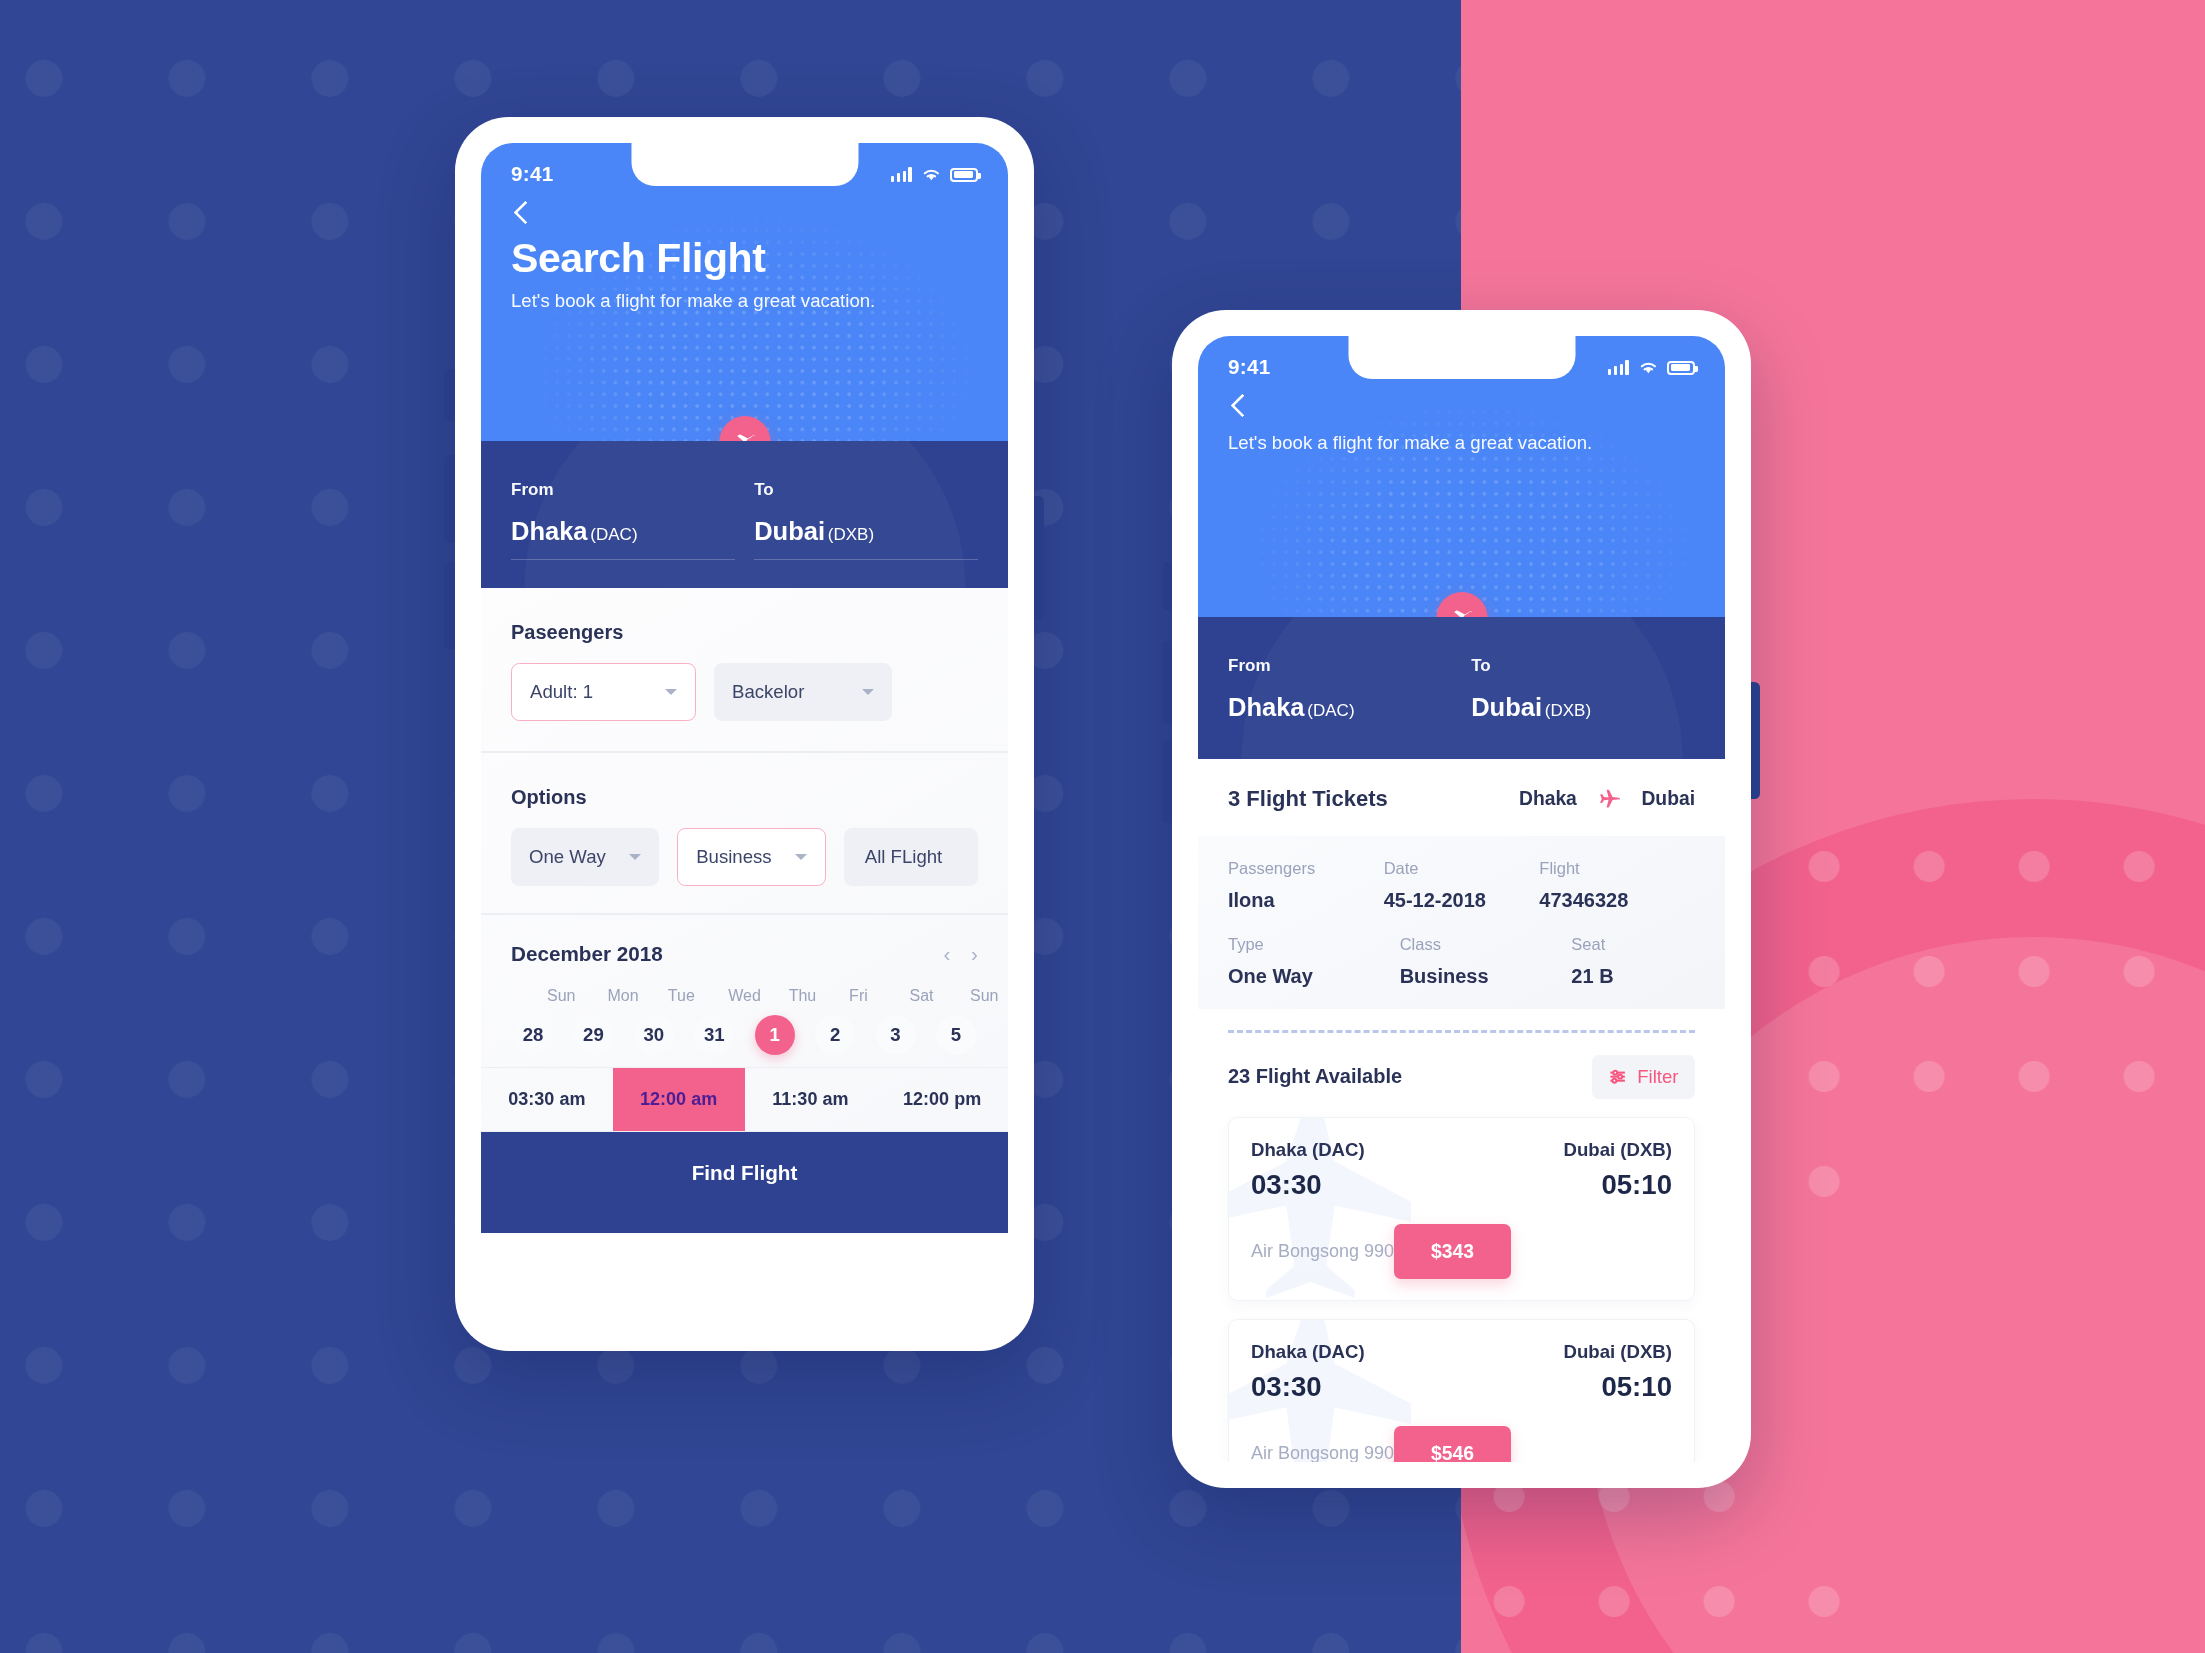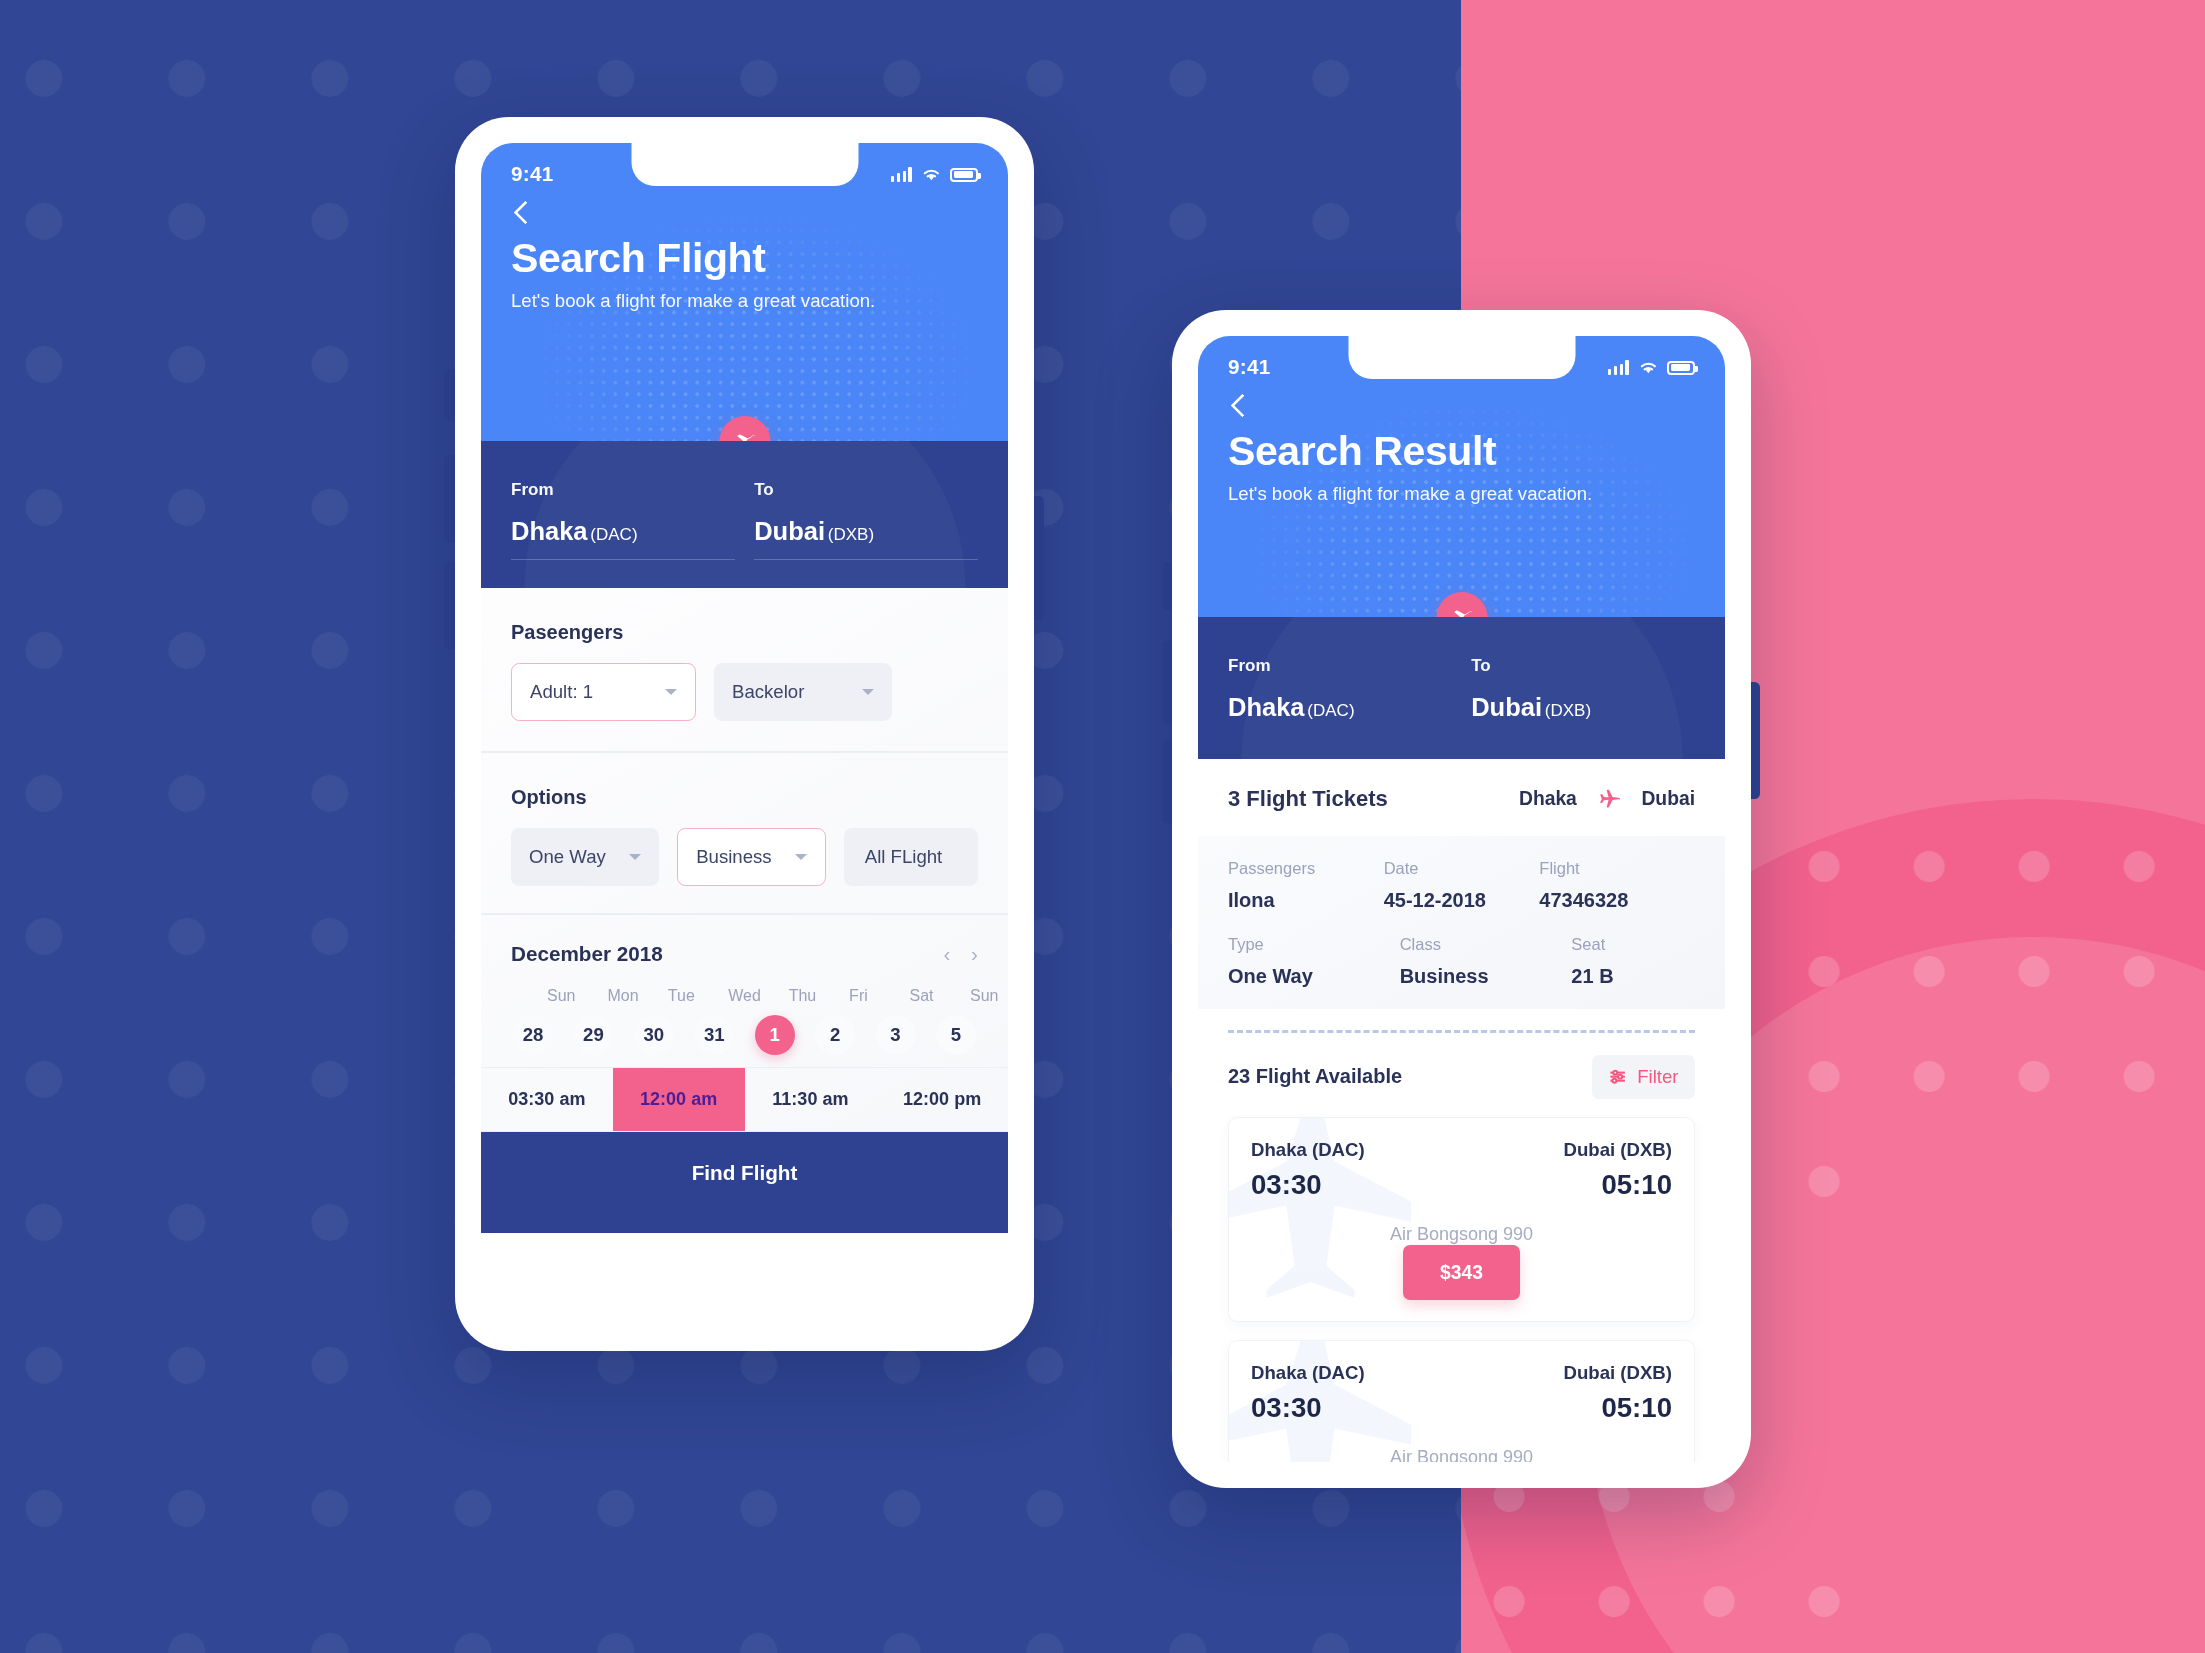--- a/index.html
+++ b/index.html
@@ -233,21 +233,21 @@
     padding:20.7px 22px 20.7px 22px; margin-bottom:18px; position:relative; overflow:hidden;
     box-shadow:0 4.1px 12.4px rgba(40,60,120,.045);
   }
   .card-wm{
     position:absolute; left:-13.8px; top:-41px; width:207px; height:221px;
     opacity:.5; fill:#e7eefb; pointer-events:none;
   }
   .card-top{ display:flex; justify-content:space-between; position:relative; z-index:2; }
   .c-city{ font-size:18.6px; font-weight:bold; color:#2a3357; }
   .c-time{ font-size:27.6px; font-weight:bold; color:#1d2748; margin-top:8.3px; }
-  .card-bot{ display:flex; align-items:center; justify-content:flex-start; margin-top:23.4px; position:relative; z-index:2;flex-direction:column; }
+  .card-bot{ display:flex; align-items:center; justify-content:flex-start; margin-top:23.4px; position:relative; z-index:2; }
   .c-air{ font-size:18px; color:#a6adc2; }
   .c-price{
     background:#f2628d; color:#fff; font-size:19.3px; font-weight:bold;
     border-radius:6.9px; padding:16.5px 37px; box-shadow:0 5.5px 12.4px rgba(240,90,130,.25);
   }
   .right-align{ text-align:right; }
 </style>
 </head>
 <body>
 
@@ -443,21 +443,20 @@
             <path d="M9.5 15a9 9 0 0111 0" stroke="#fff" stroke-width="3" fill="none" stroke-linecap="round"></path>
           </svg>
           <div class="batt">
               <i></i>
             </div>
         </div>
       </div>
 
       <div class="header-body">
         <div class="back-chev"></div>
-        <div class="page-title">Search Result</div>
         <div class="page-sub">Let's book a flight for make a great vacation.</div>
       </div>
 
       <div class="plane-badge" style="bottom:-25.5px;">
         <svg viewBox="0 0 24 24">
           <path d="M21.5 8.2a1.6 1.6 0 00-2.3-.6l-4.1 2.4-6.6-3.4a1 1 0 00-1 .05l-1.1.7a.6.6 0 00-.07 1l4.5 3.6-2.9 1.7-2.4-.8a.9.9 0 00-.85.13l-.85.6a.55.55 0 00.02.92l3.2 2.1 1.2 3.5a.55.55 0 00.92.2l.72-.78a.9.9 0 00.2-.85l-.6-2.45 2.9-1.7 1.3 5.6a.6.6 0 001 .25l.85-1a1 1 0 00.2-.97l-1.7-7.1 4.1-2.4a1.6 1.6 0 00.6-2.2z"></path>
         </svg>
       </div>
     </div>
 

